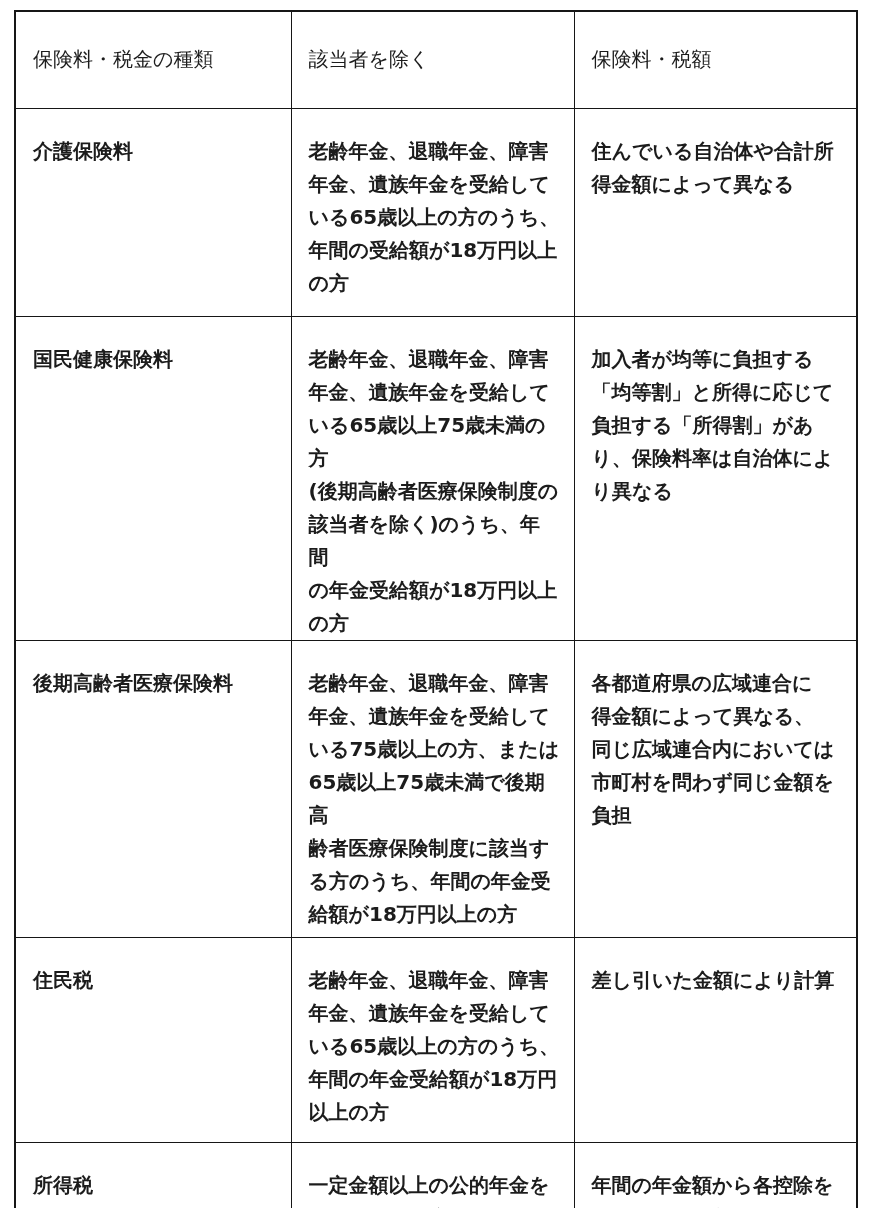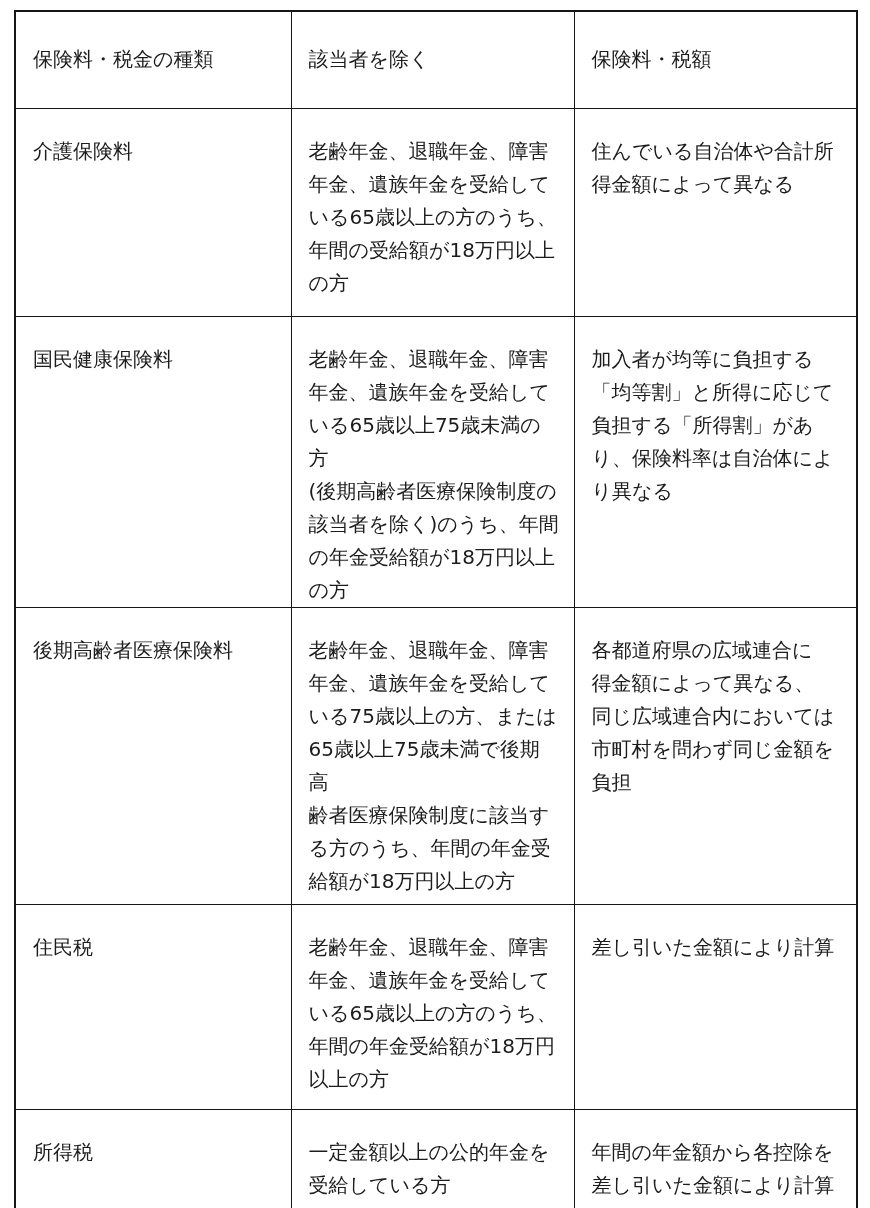--- a/index.html
+++ b/index.html
@@ -24,21 +24,21 @@
     background: #ffffff;
   }
   .deduction-table th,
   .deduction-table td {
     border: 1.5px solid #161616;
     vertical-align: top;
     text-align: left;
     padding: 26px 14px 0 17px;
     font-size: 20px;
     line-height: 33px;
-    font-weight: 400;
+    font-weight: 700;
     white-space: pre-line;
     overflow: hidden;
     box-sizing: border-box;
   }
   .deduction-table th {
     vertical-align: middle;
     padding-top: 0;
     padding-bottom: 0;
     font-weight: 400;
     margin-left: 16px;

